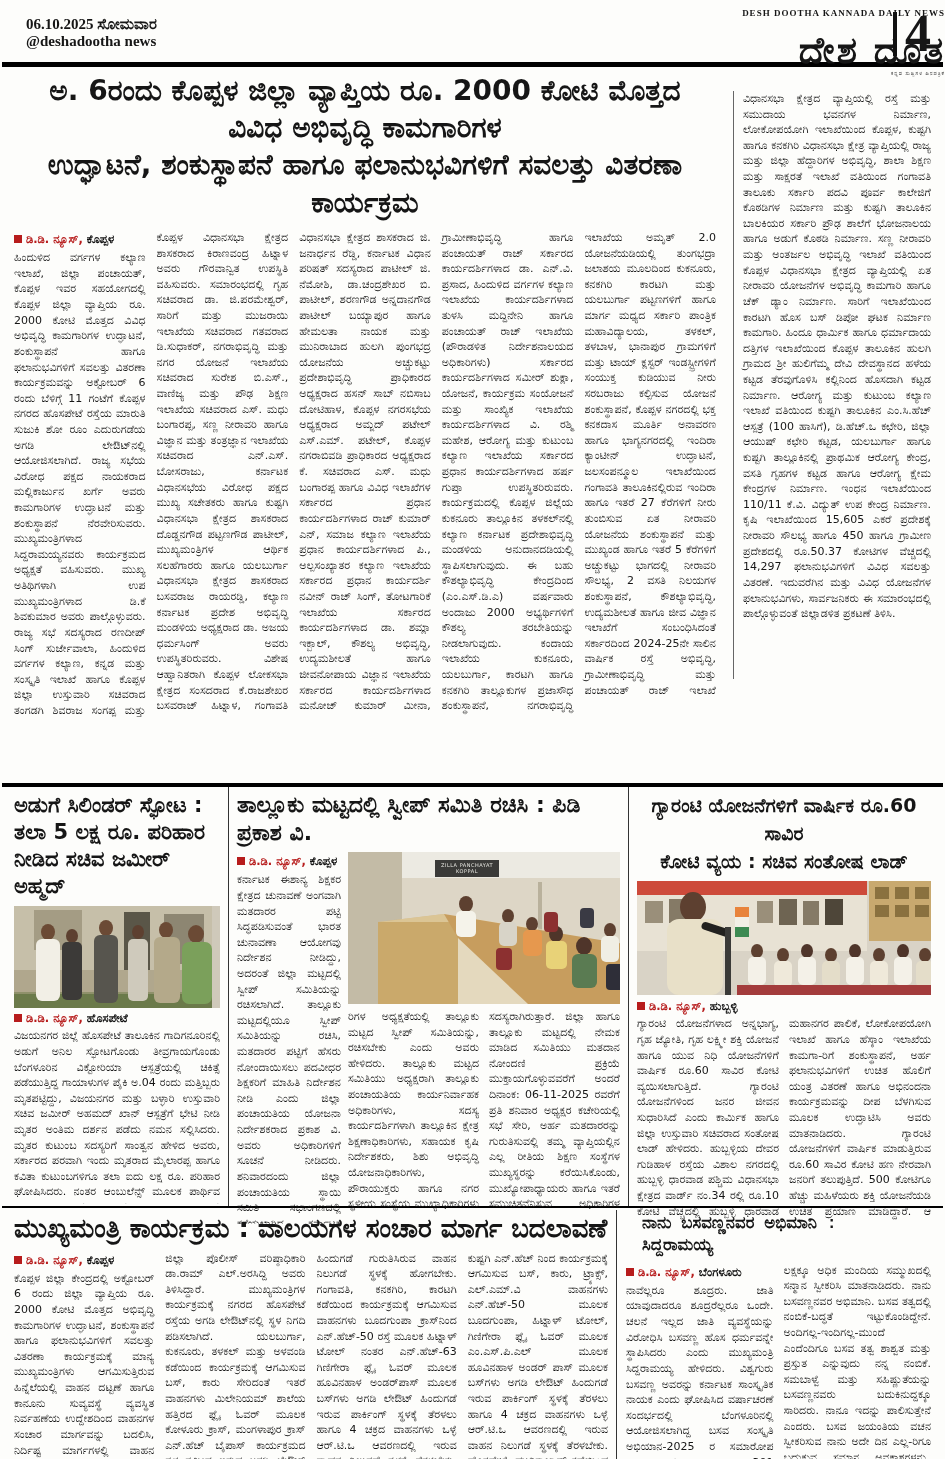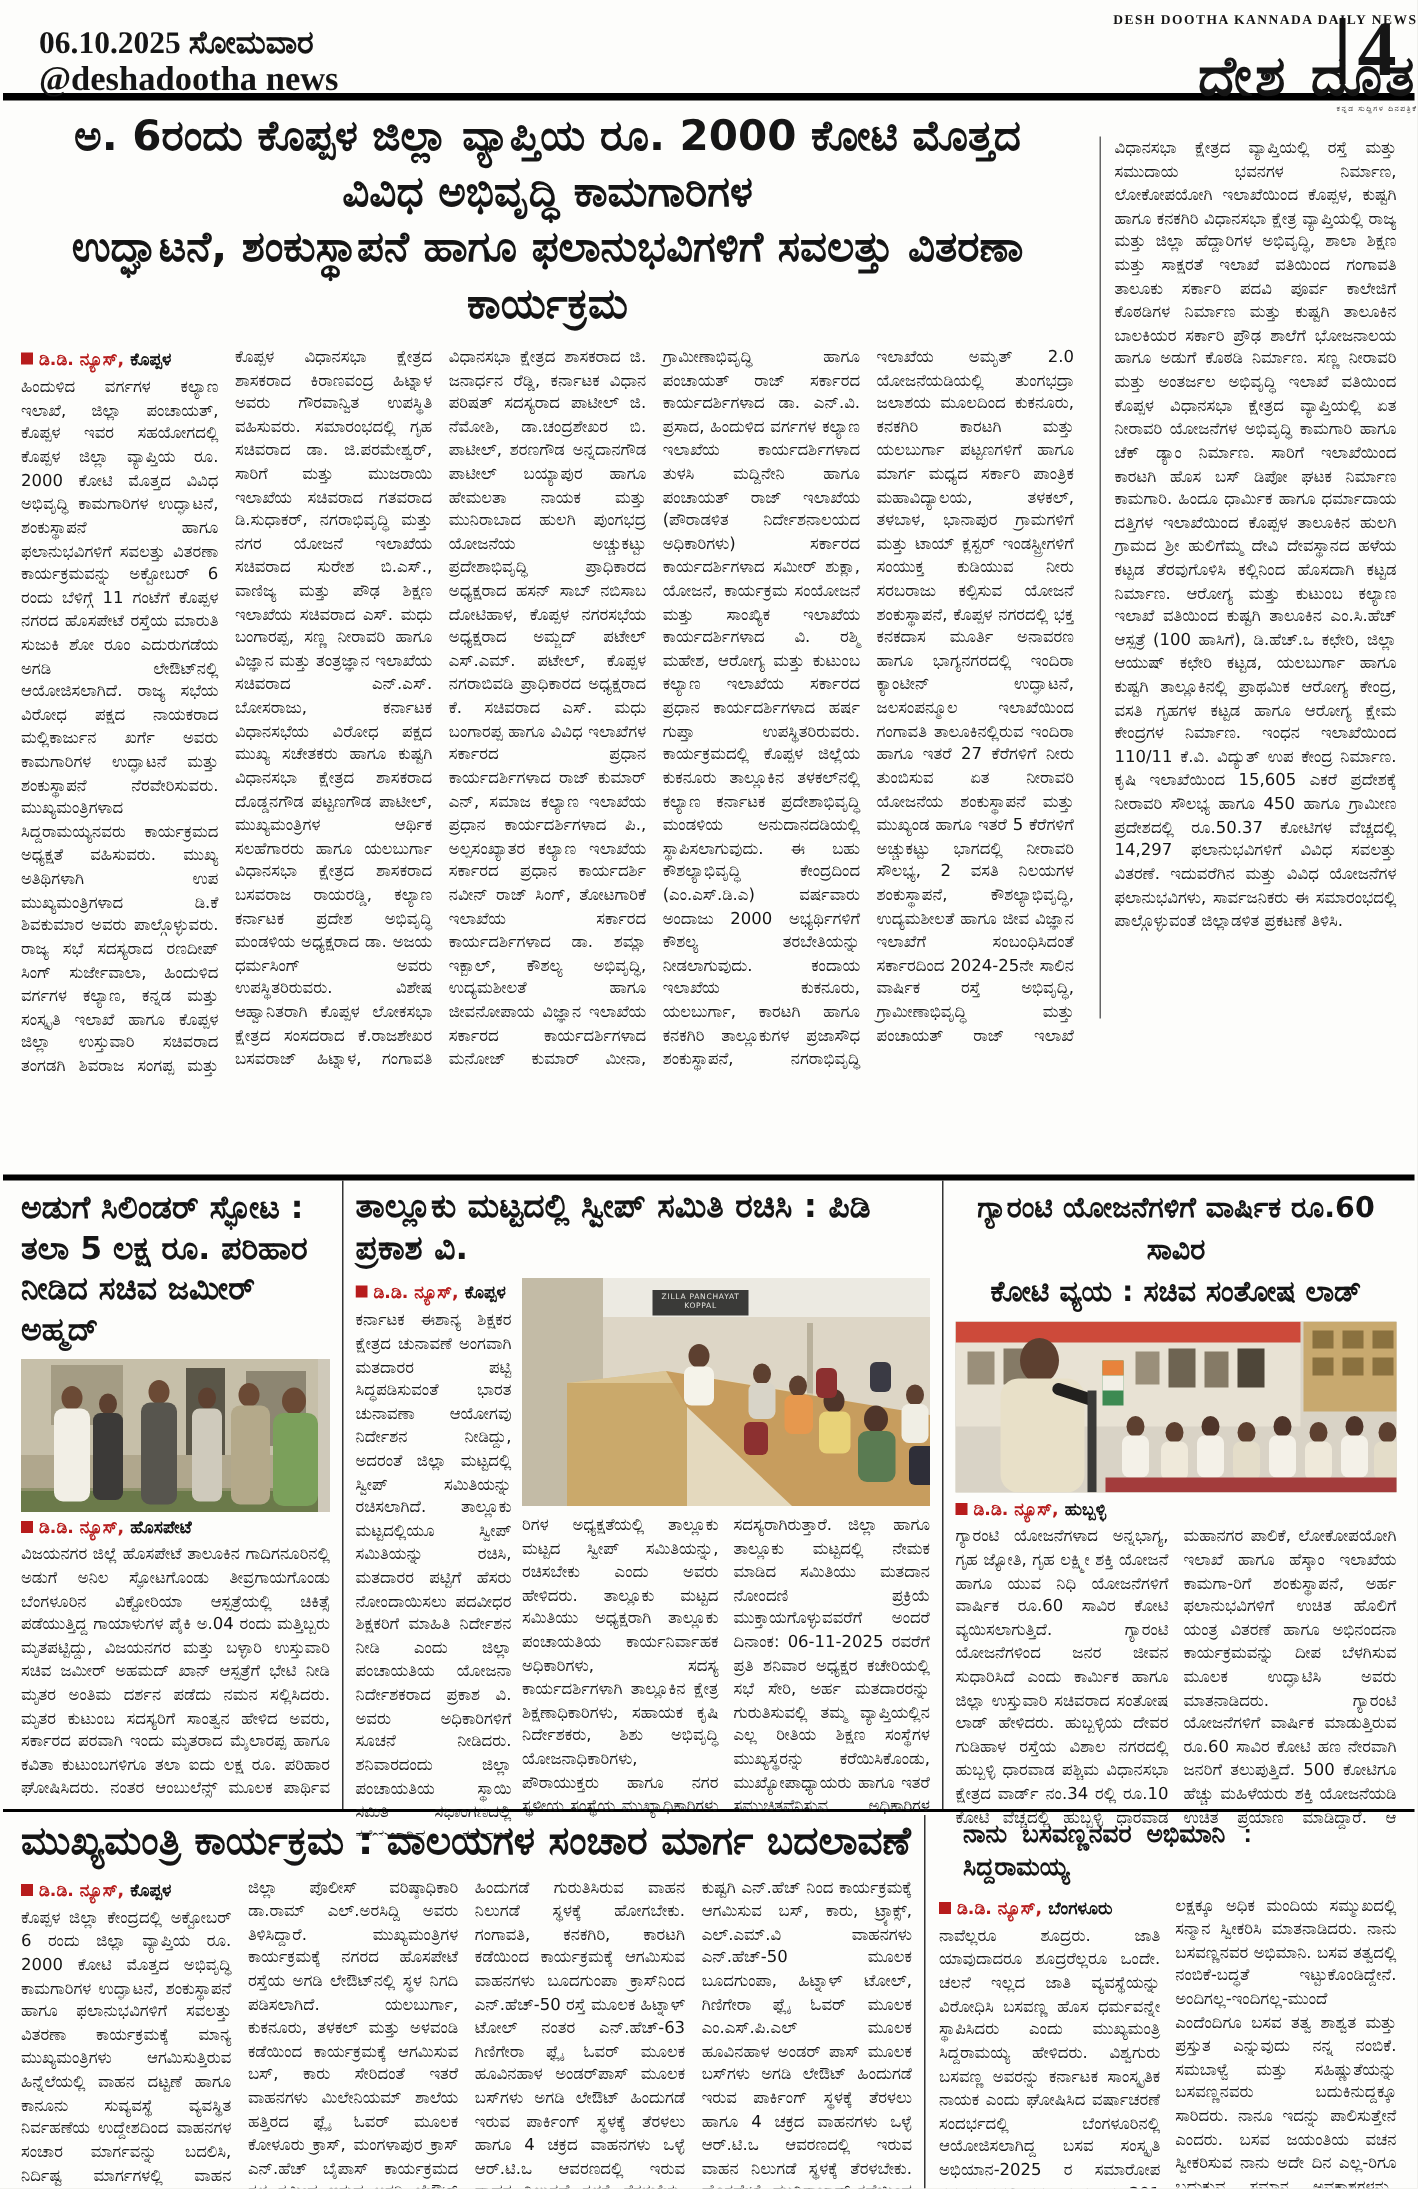--- a/index.html
+++ b/index.html
@@ -1,22 +1,22 @@
 <!DOCTYPE html>
 <html><head>
 <meta charset="utf-8">
 <style>
   html,body{margin:0;padding:0;background:#e8e8e4;}
   .page{position:relative;width:945px;height:1459px;margin:0 auto;background:#fdfdfb;color:#161616;
         font-family:"DejaVu Sans",sans-serif;box-sizing:border-box;overflow:hidden;}
   
   .hdr{position:relative;height:62px;}
   .hdr-left{position:absolute;left:26px;top:16px;line-height:1.15;}
-  .hdr-date{font-weight:bold;font-size:21px;font-family:"Liberation Serif",serif;}
-  .hdr-handle{font-weight:bold;font-size:23px;font-family:"Liberation Serif",serif;}
+  .hdr-date{font-weight:bold;font-size:15px;font-family:"Liberation Serif",serif;}
+  .hdr-handle{font-weight:bold;font-size:15px;font-family:"Liberation Serif",serif;}
   .hdr-center{position:absolute;left:0;right:0;top:8px;text-align:right;}
   .hdr-eng{font-family:"Liberation Serif",serif;font-weight:bold;font-size:9px;letter-spacing:1px;}
   .hdr-masthead{font-weight:bold;font-size:37px;line-height:1.0;margin-top:14px;letter-spacing:2px;}
   .hdr-tagline{font-size:5px;letter-spacing:1px;margin-top:1px;}
   .hdr-right{position:absolute;right:14px;top:8px;display:flex;align-items:center;gap:8px;}
   .hdr-bar{width:4px;height:44px;background:#111;}
   .hdr-pn{font-family:"Liberation Serif",serif;font-weight:bold;font-size:52px;line-height:1;}
   .rule-thick{height:5px;background:#000;margin:0 2px;}
   .rule-mid{height:4px;background:#000;margin:0 2px;}
   .rule-thin{height:2px;background:#000;margin:0 2px;}

